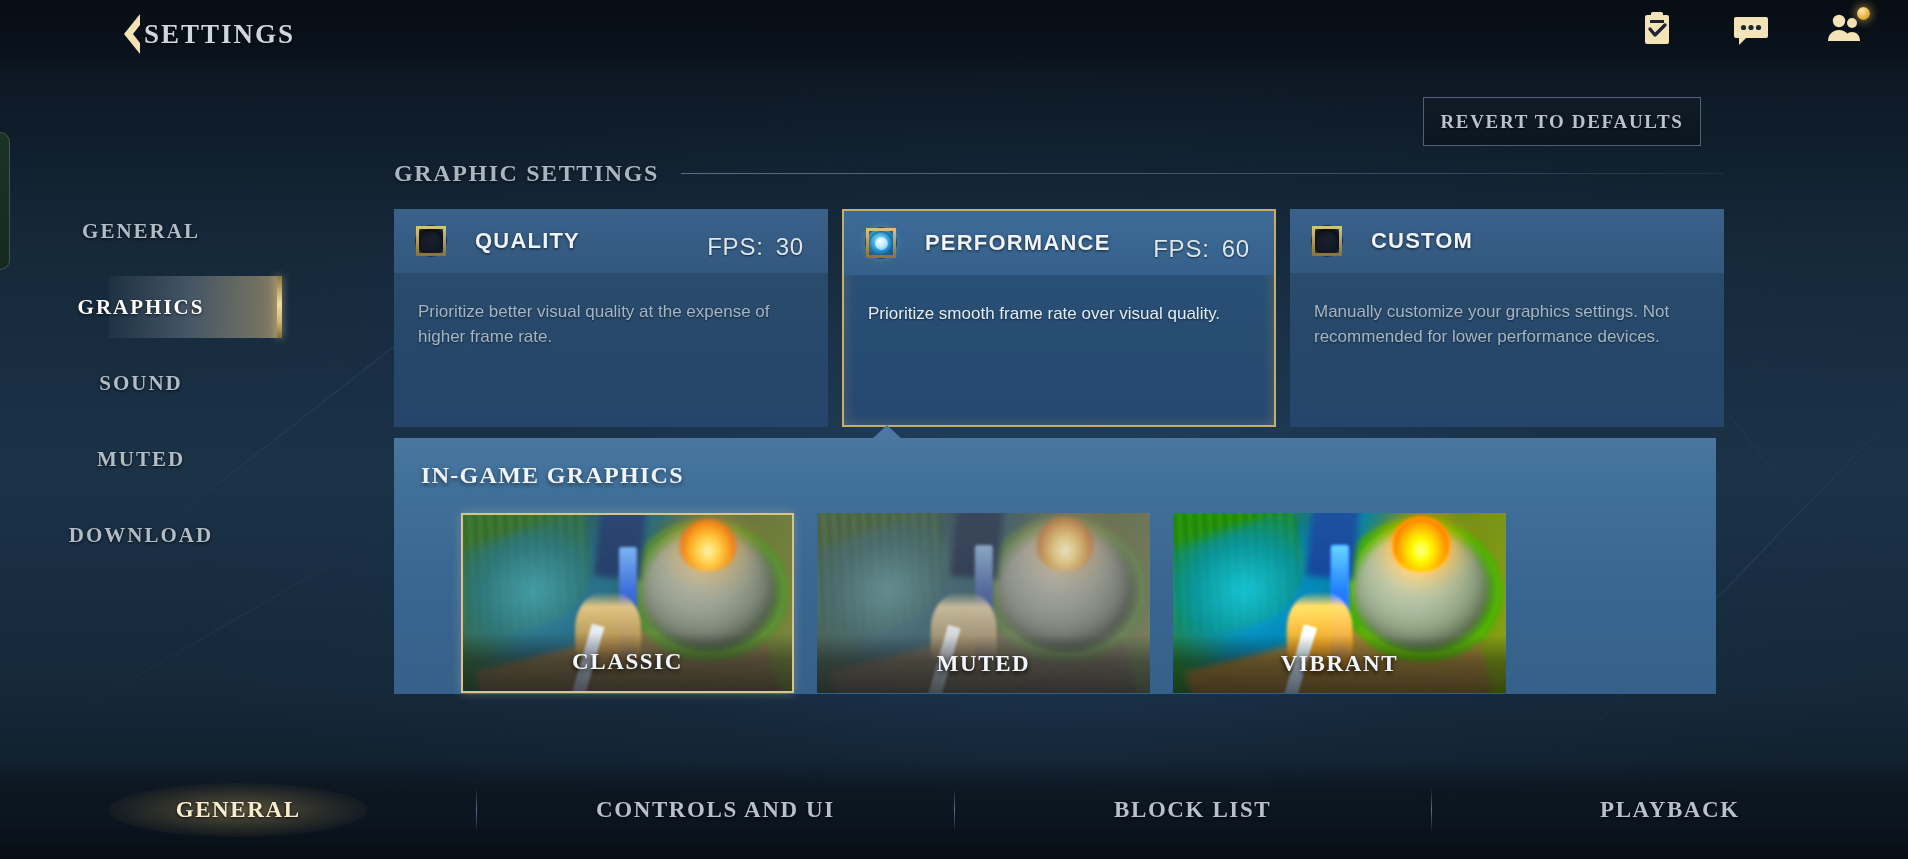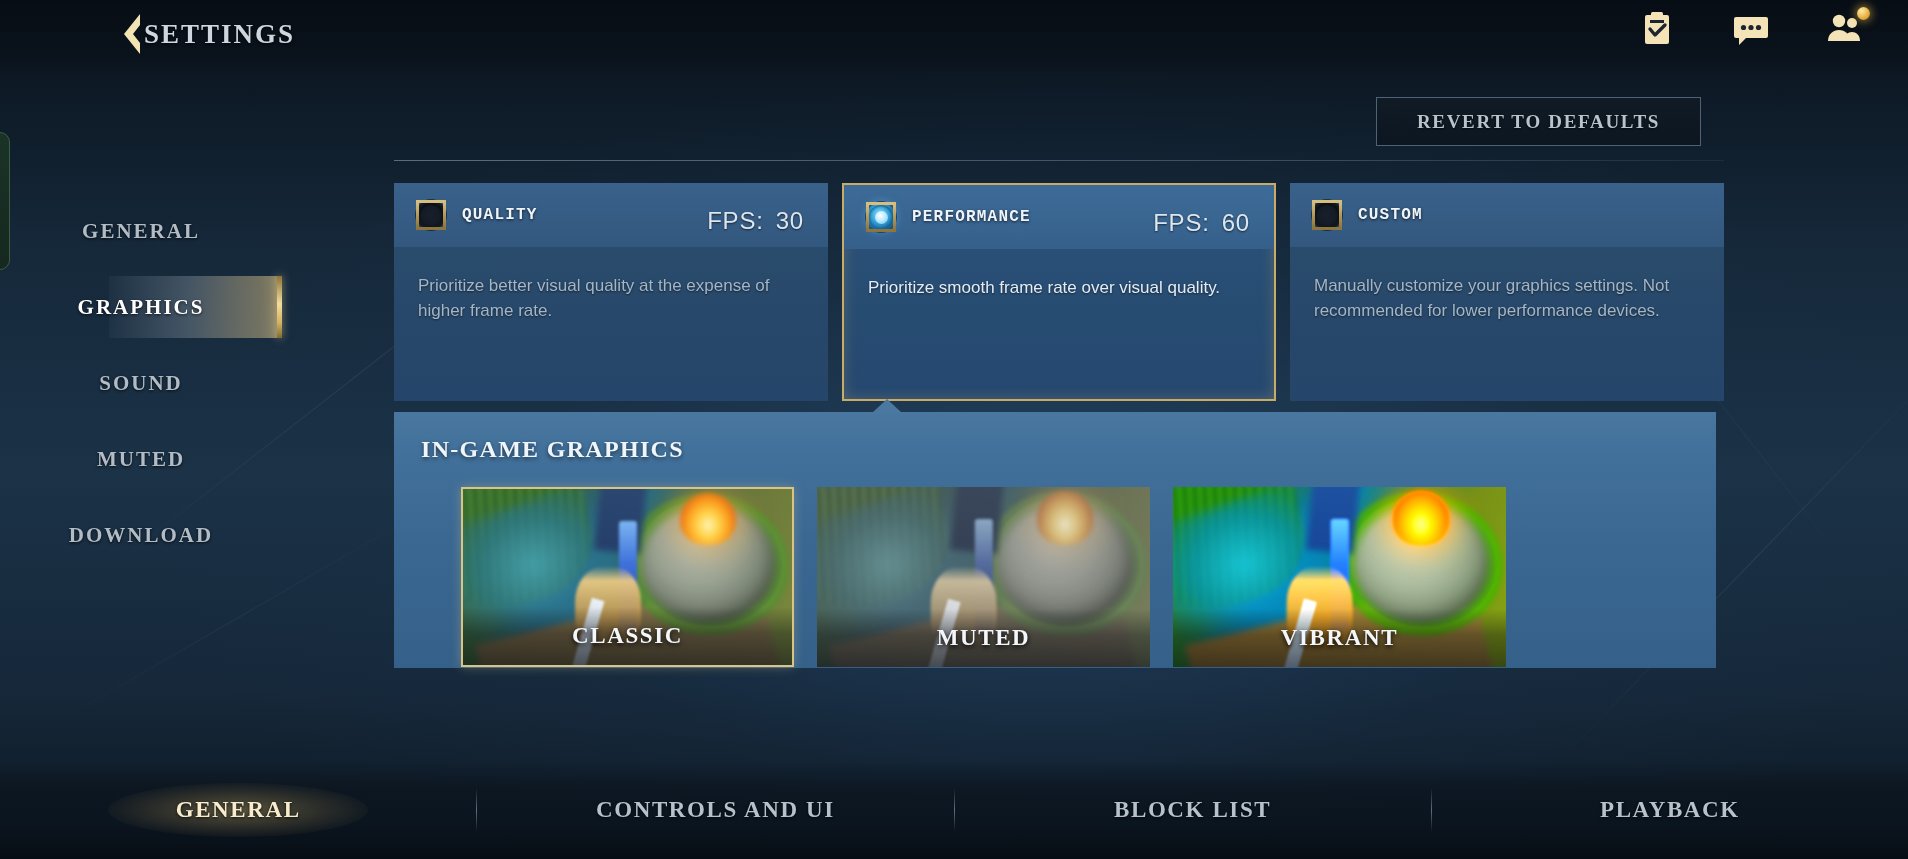--- a/index.html
+++ b/index.html
@@ -69,21 +69,21 @@
   .notif-dot {
     position: absolute; right: -4px; top: -1px;
     width: 13px; height: 13px; border-radius: 50%;
     background: radial-gradient(circle at 35% 30%, #ffe9a8 0%, #e8b444 55%, #b5802a 100%);
     box-shadow: 0 0 8px 2px rgba(232,180,68,0.55);
   }
 
   
   .revert-btn {
     position: absolute; right: 207px; top: 97px;
-    width: 325px; height: 49px;
+    width: 278px; height: 49px;
     border: 1px solid #4e6273;
     background: linear-gradient(180deg, rgba(16,27,38,0.85) 0%, rgba(12,21,30,0.9) 100%);
     display: flex; align-items: center; justify-content: center;
     cursor: pointer;
     z-index: 15;
   }
   .revert-btn span {
     font-family: "Liberation Serif", serif;
     font-size: 19px; font-weight: bold;
     letter-spacing: 1.7px;
@@ -202,23 +202,23 @@
   .radio.on::after {
     content: "";
     position: absolute; left: 50%; top: 50%;
     width: 13px; height: 13px;
     margin: -6.5px 0 0 -6.5px;
     border-radius: 50%;
     background: radial-gradient(circle at 40% 35%, #ffffff 0%, #bfeaff 45%, #5cc0ef 100%);
   }
 
   .pcard .ptitle {
-    margin-left: 16px;
-    font-family: Liberation Mono, monospace;
-    font-size: 16px; font-weight: bold;
+    margin-left: 29px;
+    font-family: Liberation Sans, sans-serif;
+    font-size: 22px; font-weight: bold;
     letter-spacing: 1.2px;
     color: #eef4f9;
     text-shadow: 0 1px 3px rgba(0,0,0,0.7);
   }
   .pcard .fps {
     margin-left: auto;
     font-size: 24px;
     letter-spacing: .8px;
     color: #dce6ee;
     text-shadow: 0 1px 2px rgba(0,0,0,0.6);
@@ -483,20 +483,21 @@
     </div>
     <div class="side-gap-lg"></div>
     <div class="side-item">
       <div class="lbl">DOWNLOAD</div>
     </div>
   </div>
 
   <div class="content">
 
     <div class="sec-head">
+      <div class="t">GRAPHIC SETTINGS</div>
       <div class="rule"></div>
     </div>
 
     <div class="presets">
 
       <div class="pcard">
         <div class="hdrrow">
           <div class="radio"></div>
           <div class="ptitle">QUALITY</div>
           <div class="fps">

